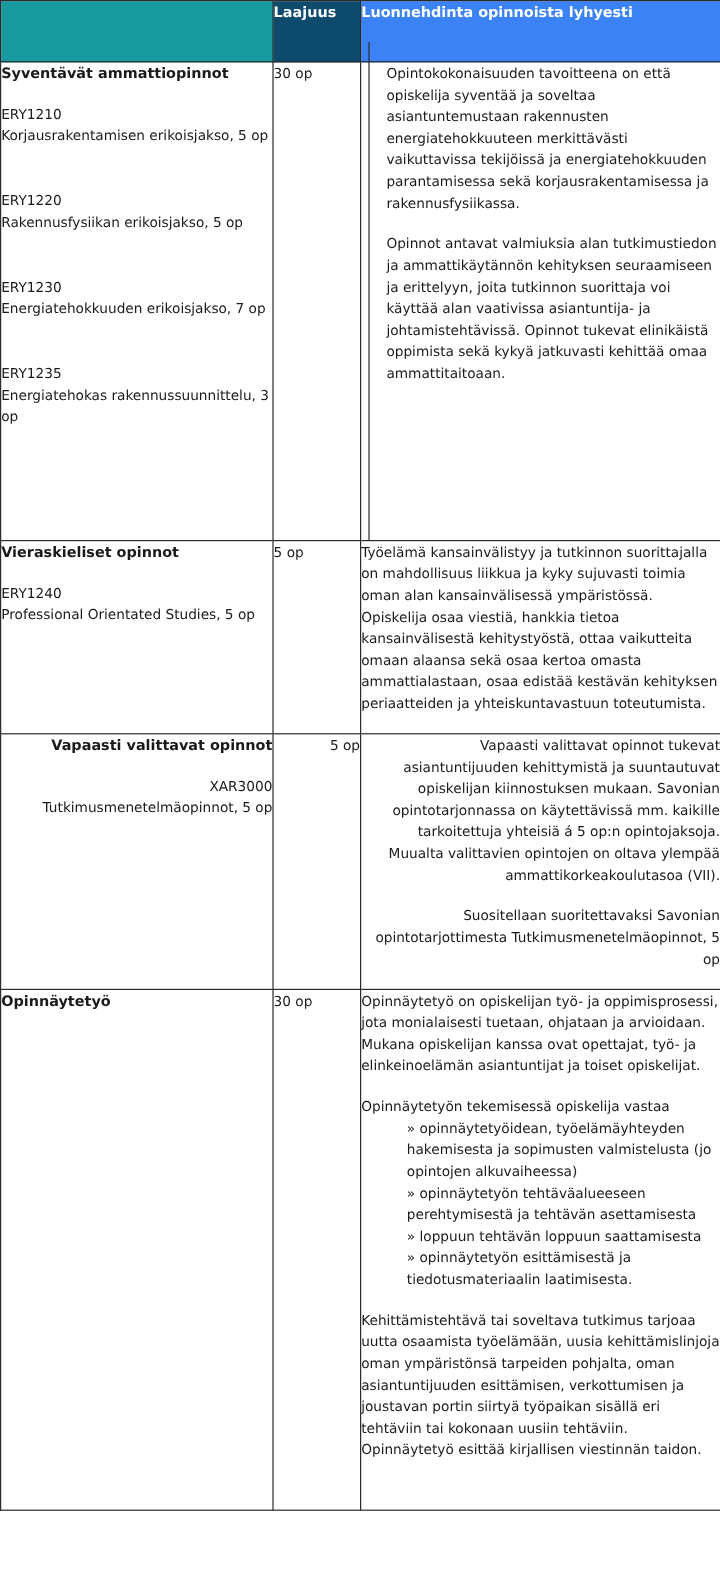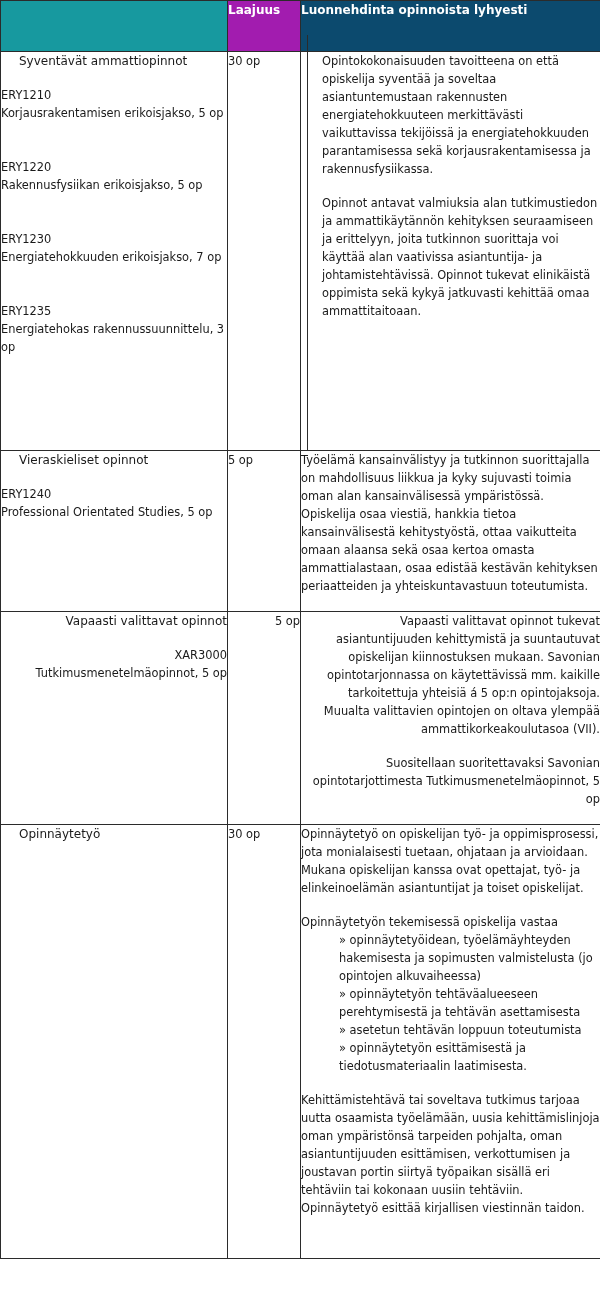--- a/index.html
+++ b/index.html
@@ -26,21 +26,21 @@
     font-weight: bold;
     height: 50px;
     vertical-align: middle;
     font-size: 12px;
     padding: 0 8px;
   }
   thead th.h1 { padding: 0; }
   td.name { padding: 17px 8px 0 8px; }
   td.credits { padding: 17px 8px 0 8px; }
   td.desc { padding: 17px 8px 0 8px; }
-  .title { font-weight: normal; font-size: 12px; display: block; margin-bottom: 16px; padding-left: 18px; }
+  .title { font-weight: bold; font-size: 12px; display: block; margin-bottom: 16px; }
   .course { display: block; margin-bottom: 36px; }
   .course .code { display: block; }
   .course .cname { display: block; }
   .para { display: block; margin-bottom: 16px; }
   .boxed { border-left: 1.3px solid #2b2b2b; margin: -17px -8px 0 6px; padding: 17px 8px 0 14px; height: 100%; }
   ul.resp { list-style: none; margin: 0 0 16px 0; padding: 0 4px 0 38px; }
   ul.resp li { margin: 0; }
   tr.r1 td { height: 398px; }
   tr.r2 td { height: 158px; }
   tr.r3 td { height: 158px; text-align: right; }
@@ -53,22 +53,22 @@
 
 <table class="curriculum">
   <colgroup>
       <col class="c1">
       <col class="c2">
       <col class="c3">
     </colgroup>
   <thead>
     <tr>
       <th class="h1" style="background: rgb(23, 153, 159); color: rgb(255, 255, 255);"></th>
-      <th style="background: #a21caf; color: rgb(255, 255, 255);">Laajuus</th>
-      <th style="background: #0c4a6e; color: rgb(255, 255, 255);">Luonnehdinta opinnoista lyhyesti</th>
+      <th style="background: #0c4a6e; color: rgb(255, 255, 255);">Laajuus</th>
+      <th style="background: #3b82f6; color: rgb(255, 255, 255);">Luonnehdinta opinnoista lyhyesti</th>
     </tr>
   </thead>
   <tbody>
 
     <tr class="r1">
       <td class="name">
         <span class="title">Syventävät ammattiopinnot</span>
         <span class="course">
           <span class="code">ERY1210</span>
           <span class="cname">Korjausrakentamisen erikoisjakso, 5 op</span>
@@ -128,21 +128,21 @@
       <td class="name">
         <span class="title">Opinnäytetyö</span>
       </td>
       <td class="credits">30 op</td>
       <td class="desc">
         <span class="para">Opinnäytetyö on opiskelijan työ- ja oppimisprosessi, jota monialaisesti tuetaan, ohjataan ja arvioidaan. Mukana opiskelijan kanssa ovat opettajat, työ- ja elinkeinoelämän asiantuntijat ja toiset opiskelijat.</span>
         <span style="display:block;">Opinnäytetyön tekemisessä opiskelija vastaa</span>
         <ul class="resp">
           <li>» opinnäytetyöidean, työelämäyhteyden hakemisesta ja sopimusten valmistelusta (jo opintojen alkuvaiheessa)</li>
           <li>» opinnäytetyön tehtäväalueeseen perehtymisestä ja tehtävän asettamisesta</li>
-          <li>» asetetun tehtävän loppuun toteutumista</li>
+          <li>» loppuun tehtävän loppuun saattamisesta</li>
           <li>» opinnäytetyön esittämisestä ja tiedotusmateriaalin laatimisesta.</li>
         </ul>
         <span class="para">Kehittämistehtävä tai soveltava tutkimus tarjoaa uutta osaamista työelämään, uusia kehittämislinjoja oman ympäristönsä tarpeiden pohjalta, oman asiantuntijuuden esittämisen, verkottumisen ja joustavan portin siirtyä työpaikan sisällä eri tehtäviin tai kokonaan uusiin tehtäviin. Opinnäytetyö esittää kirjallisen viestinnän taidon.</span>
       </td>
     </tr>
 
   </tbody>
 </table>
 
 </body></html>

